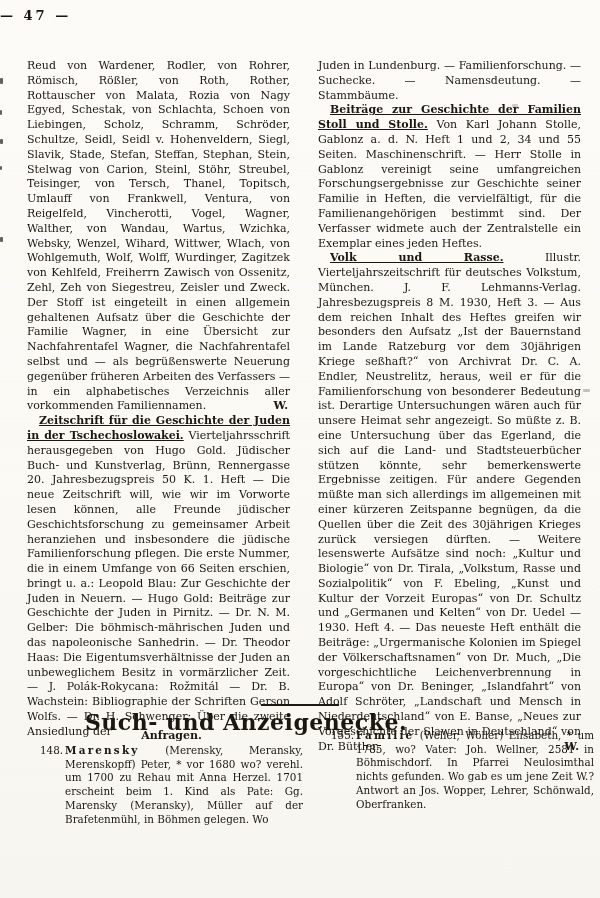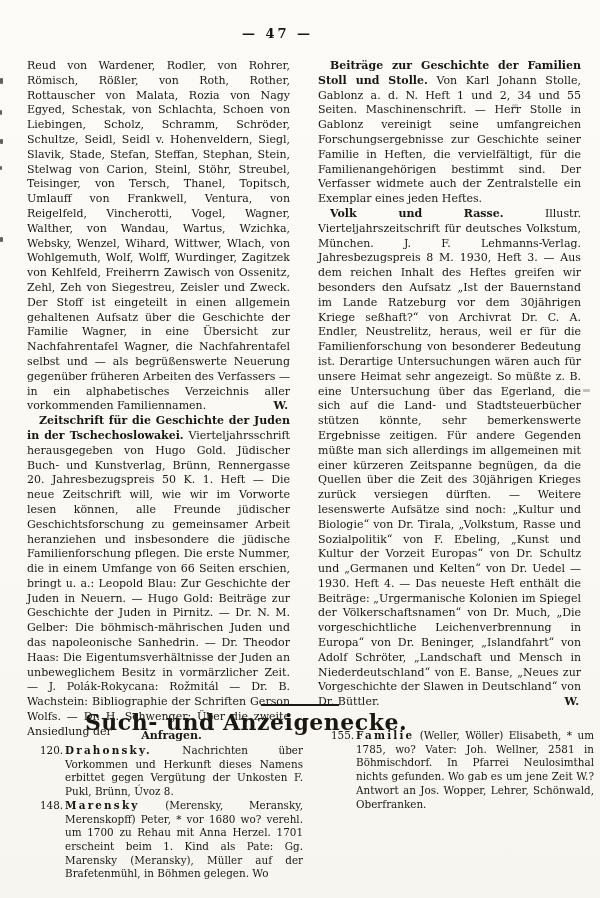--- a/index.html
+++ b/index.html
@@ -5,30 +5,30 @@
   html,body{margin:0;padding:0;}
   body{
     width:600px;height:898px;
     background:linear-gradient(180deg,#fcfbf7 0%,#faf9f4 60%,#f6f5ef 100%);
     font-family:"DejaVu Serif","Liberation Serif",serif;
     color:#1b1710;
     position:relative;
     overflow:hidden;
   }
   .page-number{
-    position:absolute;top:26px;left:0;width:555px;
-    text-align:center;font-size:13px;font-weight:bold;letter-spacing:3px;
+    position:absolute;top:8px;left:0;width:555px;
+    font-size:13px;font-weight:bold;letter-spacing:3px;
   }
   .columns{display:flex;gap:28px;}
   .main-cols{position:absolute;top:59px;left:27px;width:554px;}
   .col{width:269px;font-size:11px;line-height:14.8px;text-align:justify;
        text-justify:inter-word;hyphens:none;}
   .para{margin:0;position:relative;}
   .para.indent{text-indent:12px;}
-  .lead{font-weight:bold;}
+  .lead{font-weight:bold;text-decoration:underline;}
   .sig{position:absolute;right:2px;bottom:0;font-weight:bold;}
   .rule{position:absolute;top:704px;left:261px;width:78px;height:0;
         border-top:2px solid #1c1812;}
   .section-title{
     position:absolute;top:709px;left:0;width:492px;margin:0;
     text-align:center;font-size:22px;font-weight:bold;letter-spacing:.5px;
   }
   .bottom-cols{position:absolute;top:729px;left:27px;width:554px;margin-left:13px;}
   .bcol{width:269px;font-size:10.4px;line-height:13.7px;text-align:justify;}
   .anfragen-heading{text-align:center;font-weight:bold;font-size:11px;
@@ -64,39 +64,36 @@
   <div class="artifact a7"></div>
 
   <div class="columns main-cols">
 
     <div class="col">
       <p class="para"><span>Reud von Wardener, Rodler, von Rohrer, Römisch, Rößler, von Roth, Rother, Rottauscher von Malata, Rozia von Nagy Egyed, Schestak, von Schlachta, Schoen von Liebingen, Scholz, Schramm, Schröder, Schultze, Seidl, Seidl v. Hohenveldern, Siegl, Slavik, Stade, Stefan, Steffan, Stephan, Stein, Stelwag von Carion, Steinl, Stöhr, Streubel, Teisinger, von Tersch, Thanel, Topitsch, Umlauff von Frankwell, Ventura, von Reigelfeld, Vincherotti, Vogel, Wagner, Walther, von Wandau, Wartus, Wzichka, Websky, Wenzel, Wihard, Wittwer, Wlach, von Wohlgemuth, Wolf, Wolff, Wurdinger, Zagitzek von Kehlfeld, Freiherrn Zawisch von Ossenitz, Zehl, Zeh von Siegestreu, Zeisler und Zweck. Der Stoff ist eingeteilt in einen allgemein gehaltenen Aufsatz über die Geschichte der Familie Wagner, in eine Übersicht zur Nachfahrentafel Wagner, die Nachfahrentafel selbst und — als begrüßenswerte Neuerung gegenüber früheren Arbeiten des Verfassers — in ein alphabetisches Verzeichnis aller vorkommenden Familiennamen.</span><span class="sig">W.</span></p>
       <p class="para indent"><span class="lead">Zeitschrift für die Geschichte der Juden in der Tschechoslowakei.</span> <span>Vierteljahrsschrift herausgegeben von Hugo Gold. Jüdischer Buch- und Kunstverlag, Brünn, Rennergasse 20. Jahresbezugspreis 50 K. 1. Heft — Die neue Zeitschrift will, wie wir im Vorworte lesen können, alle Freunde jüdischer Geschichtsforschung zu gemeinsamer Arbeit heranziehen und insbesondere die jüdische Familienforschung pflegen. Die erste Nummer, die in einem Umfange von 66 Seiten erschien, bringt u. a.: Leopold Blau: Zur Geschichte der Juden in Neuern. — Hugo Gold: Beiträge zur Geschichte der Juden in Pirnitz. — Dr. N. M. Gelber: Die böhmisch-mährischen Juden und das napoleonische Sanhedrin. — Dr. Theodor Haas: Die Eigentumsverhältnisse der Juden an unbeweglichem Besitz in vormärzlicher Zeit. — J. Polák-Rokycana: Rožmitál — Dr. B. Wachstein: Bibliographie der Schriften Gerson Wolfs. — Dr. H. Schwenger: Über die zweite Ansiedlung der</span></p>
     </div>
 
     <div class="col">
+      <p class="para"><span>Juden in Lundenburg. — Familienforschung. — Suchecke. — Namensdeutung. — Stammbäume.</span></p>
       <p class="para indent"><span class="lead">Beiträge zur Geschichte der Familien Stoll und Stolle.</span> <span>Von Karl Johann Stolle, Gablonz a. d. N. Heft 1 und 2, 34 und 55 Seiten. Maschinenschrift. — Herr Stolle in Gablonz vereinigt seine umfangreichen Forschungsergebnisse zur Geschichte seiner Familie in Heften, die vervielfältigt, für die Familienangehörigen bestimmt sind. Der Verfasser widmete auch der Zentralstelle ein Exemplar eines jeden Heftes.</span></p>
       <p class="para indent"><span class="lead">Volk und Rasse.</span> <span>Illustr. Vierteljahrszeitschrift für deutsches Volkstum, München. J. F. Lehmanns-Verlag. Jahresbezugspreis 8 M. 1930, Heft 3. — Aus dem reichen Inhalt des Heftes greifen wir besonders den Aufsatz „Ist der Bauernstand im Lande Ratzeburg vor dem 30jährigen Kriege seßhaft?“ von Archivrat Dr. C. A. Endler, Neustrelitz, heraus, weil er für die Familienforschung von besonderer Bedeutung ist. Derartige Untersuchungen wären auch für unsere Heimat sehr angezeigt. So müßte z. B. eine Untersuchung über das Egerland, die sich auf die Land- und Stadtsteuerbücher stützen könnte, sehr bemerkenswerte Ergebnisse zeitigen. Für andere Gegenden müßte man sich allerdings im allgemeinen mit einer kürzeren Zeitspanne begnügen, da die Quellen über die Zeit des 30jährigen Krieges zurück versiegen dürften. — Weitere lesenswerte Aufsätze sind noch: „Kultur und Biologie“ von Dr. Tirala, „Volkstum, Rasse und Sozialpolitik“ von F. Ebeling, „Kunst und Kultur der Vorzeit Europas“ von Dr. Schultz und „Germanen und Kelten“ von Dr. Uedel — 1930. Heft 4. — Das neueste Heft enthält die Beiträge: „Urgermanische Kolonien im Spiegel der Völkerschaftsnamen“ von Dr. Much, „Die vorgeschichtliche Leichenverbrennung in Europa“ von Dr. Beninger, „Islandfahrt“ von Adolf Schröter, „Landschaft und Mensch in Niederdeutschland“ von E. Banse, „Neues zur Vorgeschichte der Slawen in Deutschland“ von Dr. Büttler.</span><span class="sig">W.</span></p>
     </div>
 
   </div>
 
   <div class="rule"></div>
 
   <h1 class="section-title">Such- und Anzeigenecke.</h1>
 
   <div class="columns bottom-cols">
 
     <div class="bcol">
       <p class="anfragen-heading">Anfragen.</p>
 
-      <div class="item">
-        <span class="num">120.</span>
-        <span class="body"><span class="gesperrt">Drahonsky.</span> <span>Nachrichten über Vorkommen und Herkunft dieses Namens erbittet gegen Vergütung der Unkosten F. Pukl, Brünn, Úvoz 8.</span></span>
-      </div>
 
       <div class="item">
         <span class="num">148.</span>
         <span class="body"><span class="gesperrt">Marensky</span> <span class="bold">(Merensky, Meransky, Merenskopff)</span> <span>Peter, * vor 1680 wo? verehl. um 1700 zu Rehau mit Anna Herzel. 1701 erscheint beim 1. Kind als Pate: Gg. Marensky (Meransky), Müller auf der Brafetenmühl, in Böhmen gelegen. Wo</span></span>
       </div>
     </div>
 
     <div class="bcol">
 
       <div class="item">

